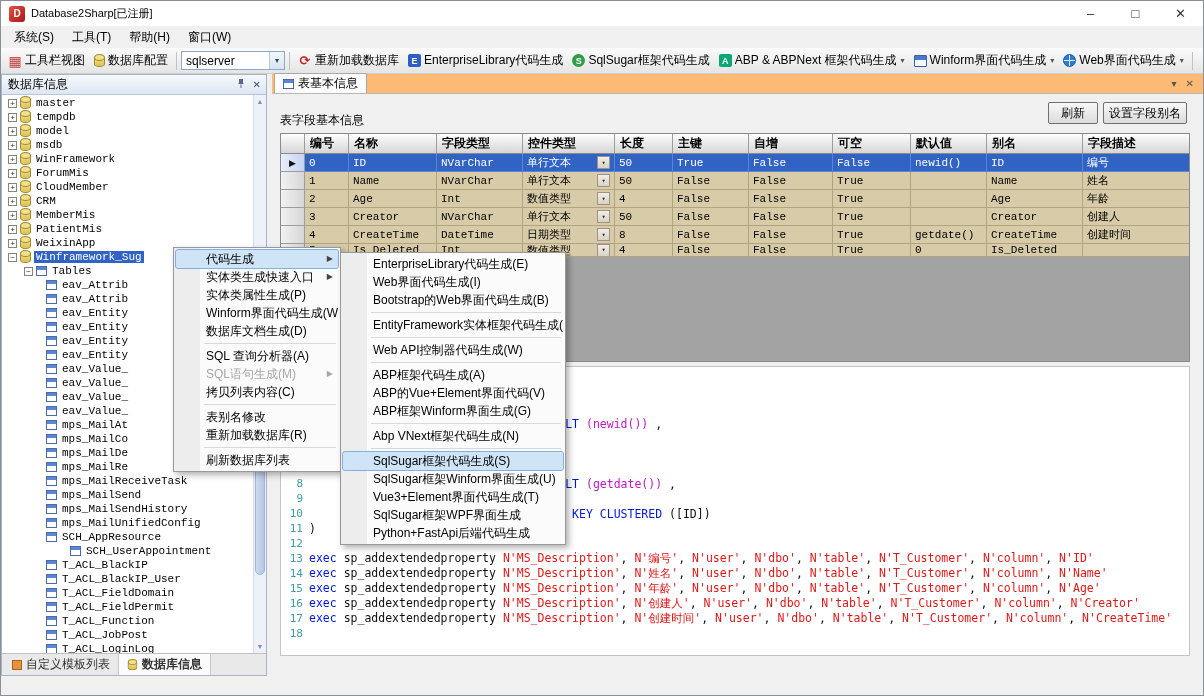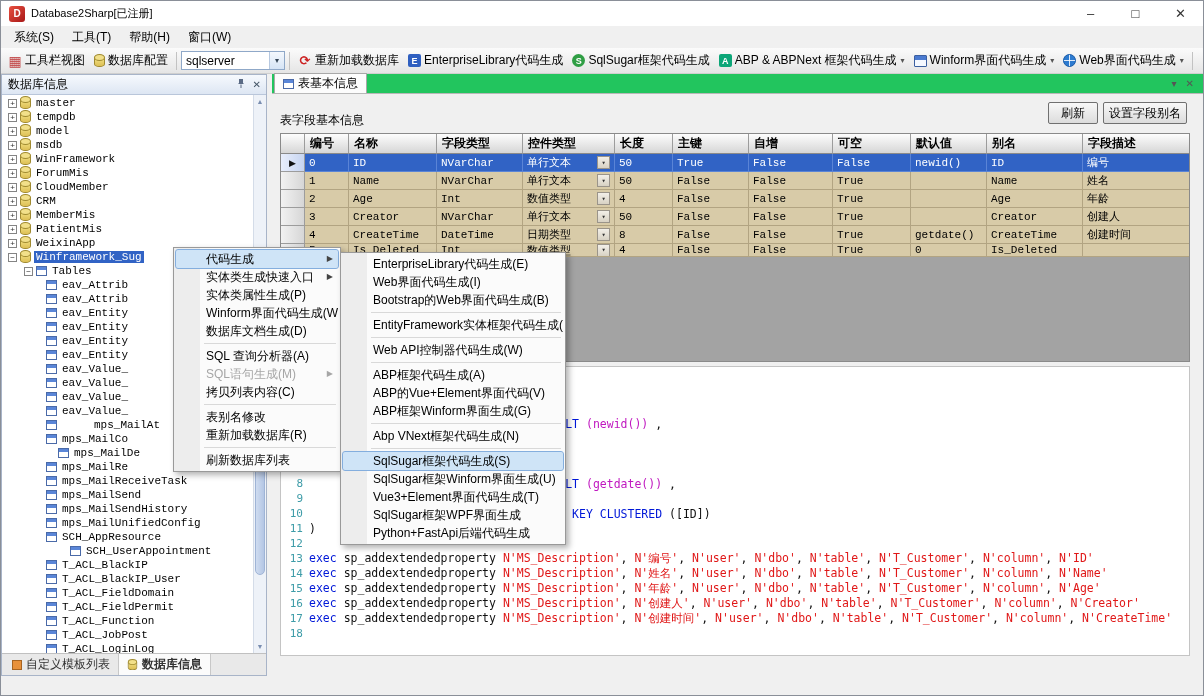--- a/index.html
+++ b/index.html
@@ -58,21 +58,21 @@
   .tree-scrollbar { position:absolute; top:20px; right:0; width:13px; bottom:22px; background:#eef2f8; border-left:1px solid #d4dce8; color:#7a8eb0; }
   .tsb-arrow { height:13px; display:flex; align-items:center; justify-content:center; font-size:7px; }
   .tsb-down { position:absolute; bottom:0; left:0; right:0; }
   .tsb-thumb { position:absolute; left:1px; right:1px; top:62%; height:24%; background:linear-gradient(90deg,#cfdcf0,#b4c6e4); border:1px solid #9fb4d6; border-radius:6px; }
   .bottom-tabs { position:absolute; left:0; right:0; bottom:0; height:22px; background:#e9e9e9; border-top:1px solid #c0c0c0; display:flex; align-items:stretch; padding-left:2px; }
   .b-tab { display:flex; align-items:center; gap:4px; padding:0 8px; color:#333; border-right:1px solid #c8c8c8; }
   .b-tab.active { background:#fbfbfb; font-weight:bold; }
   .b-ic-template { width:10px; height:10px; background:#e8913a; border:1px solid #a86420; flex:none; }
   .b-tab .t-cyl { transform:scale(.85); }
   
-  .doc-tabbar { position:absolute; left:272px; top:74px; right:1px; height:20px; background:#22c55e; border-bottom:1px solid #b8b8b8; display:flex; align-items:flex-end; }
+  .doc-tabbar { position:absolute; left:272px; top:74px; right:1px; height:20px; background:#fdba74; border-bottom:1px solid #b8b8b8; display:flex; align-items:flex-end; }
   .doc-tab { display:flex; align-items:center; gap:4px; height:20px; padding:0 8px; background:#fcfcfc; border:1px solid #a8a8a8; border-bottom:none; margin-left:2px; }
   .doc-tab-ctrls { margin-left:auto; display:flex; gap:9px; padding-right:9px; color:#555; font-size:10px; align-items:center; height:100%; }
   .content { position:absolute; left:272px; top:94px; right:1px; bottom:1px; background:#f0f0f0; }
   .section-label { position:absolute; left:8px; top:18px; }
   .btn { position:absolute; top:8px; height:22px; background:linear-gradient(#f8f8f8,#dcdcdc); border:1px solid #707070; border-radius:2px; display:flex; align-items:center; justify-content:center; }
   #btn-refresh { right:105px; width:50px; }
   #btn-alias { right:16px; width:84px; }
   
   .grid { position:absolute; left:8px; top:39px; width:910px; height:229px; background:#a3a3a3; border:1px solid #8a8a8a; overflow:hidden; }
   .g-header { display:flex; height:20px; }
@@ -280,29 +280,29 @@
         <span class="t-lbl">eav_Value_</span>
       </div>
       <div class="t-row" style="padding-left: 44px;">
         <span class="t-tbl t-ico"></span>
         <span class="t-lbl">eav_Value_</span>
       </div>
       <div class="t-row" style="padding-left: 44px;">
         <span class="t-tbl t-ico"></span>
         <span class="t-lbl">eav_Value_</span>
       </div>
-      <div class="t-row" style="padding-left: 44px; gap: 32px;">
+      <div class="t-row" style="padding-left: 44px;">
         <span class="t-tbl t-ico"></span>
         <span class="t-lbl">mps_MailAt</span>
       </div>
       <div class="t-row" style="padding-left: 44px;">
         <span class="t-tbl t-ico"></span>
         <span class="t-lbl">mps_MailCo</span>
       </div>
-      <div class="t-row" style="padding-left: 56px;">
+      <div class="t-row" style="padding-left: 44px;">
         <span class="t-tbl t-ico"></span>
         <span class="t-lbl">mps_MailDe</span>
       </div>
       <div class="t-row" style="padding-left: 44px;">
         <span class="t-tbl t-ico"></span>
         <span class="t-lbl">mps_MailRe</span>
       </div>
       <div class="t-row" style="padding-left: 44px;">
         <span class="t-tbl t-ico"></span>
         <span class="t-lbl">mps_MailReceiveTask</span>

